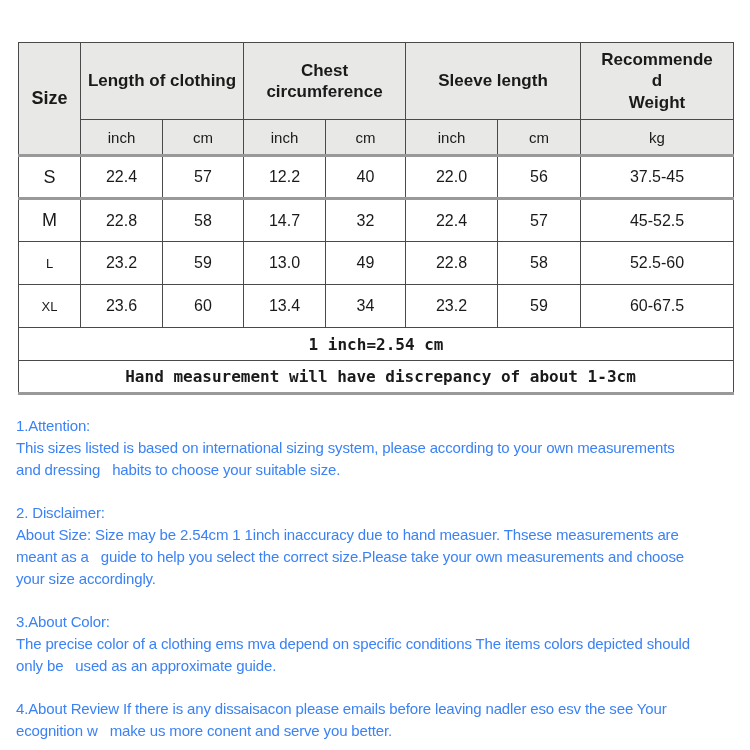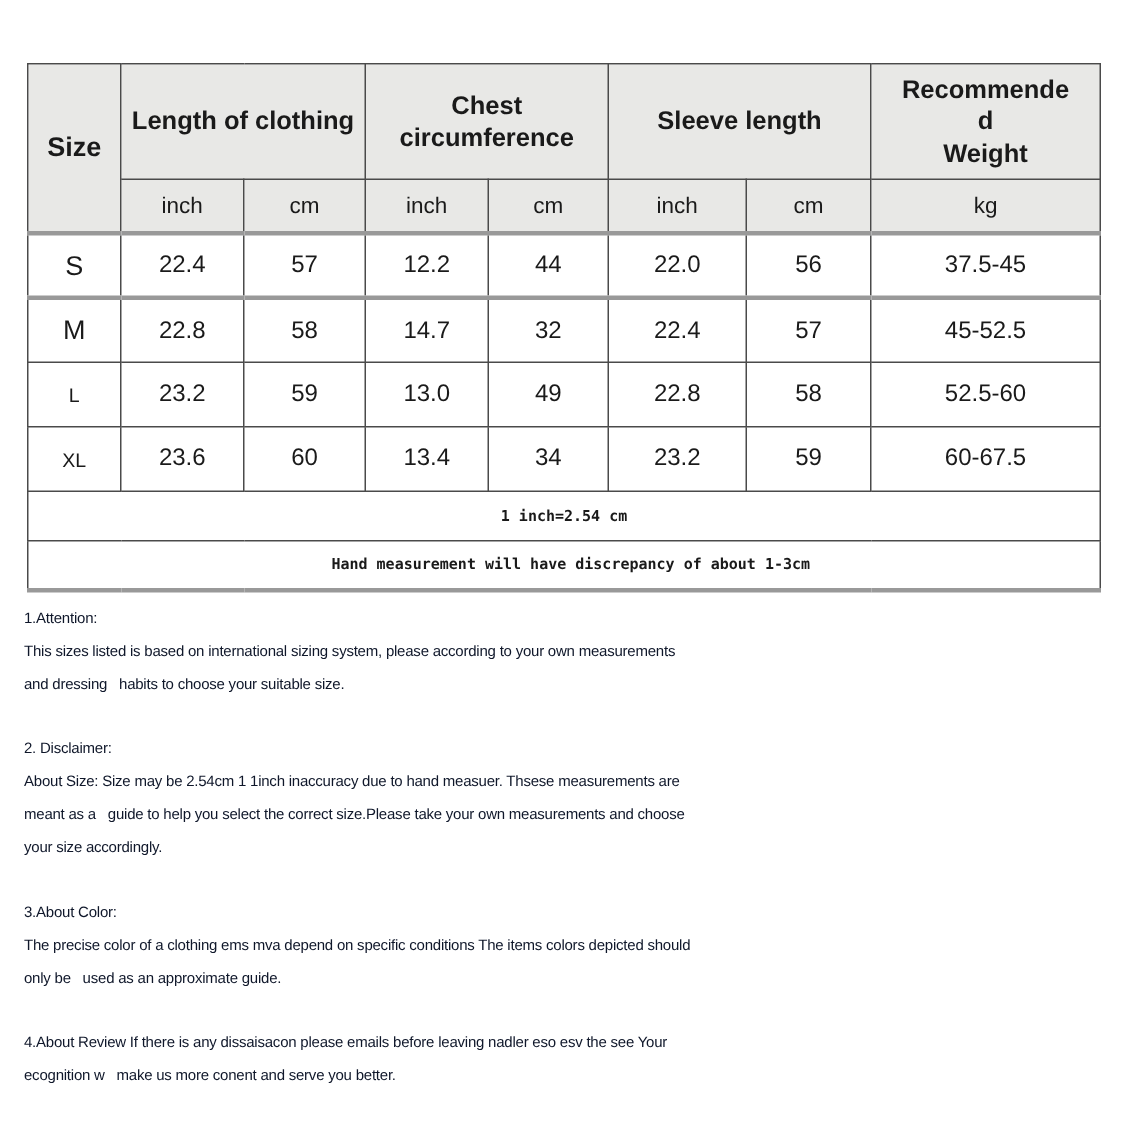--- a/index.html
+++ b/index.html
@@ -33,33 +33,33 @@
   tr.unit-row th { font-size: 15px; font-weight: normal; height: 36px; text-align: center; }
   tr.unit-row th, th.corner-header { border-bottom: 3px solid #999999; }
   tr.data-row td { height: 43px; font-size: 16px; background: #ffffff; }
   tr.data-row td.cell-size { font-size: 18px; }
   tr.row-l td.cell-size, tr.row-xl td.cell-size { font-size: 13px; }
   tr.row-s td { border-bottom: 3px solid #999999; }
   tr.footnote-row td {
     height: 33px;
     font-family: "DejaVu Sans Mono", monospace;
     font-weight: bold;
-    font-size: 10px;
+    font-size: 16px;
     background: #ffffff;
   }
   tr.footnote-row-last td { border-bottom: 3px solid #999999; padding-left: 11px; }
 
   
   .notes {
     width: 734px;
-    margin: 7px 0 0 16px;
-    font-size: 10px;
+    margin: 20px 0 0 16px;
+    font-size: 15px;
     line-height: 22px;
     letter-spacing: -0.15px;
-    color: #0f172a;
+    color: #3b82f6;
   }
   .note-section { margin: 0 0 21px 0; }
   .note-heading { white-space: pre-wrap; }
   .note-heading:empty { display: none; }
   .note-body { white-space: pre-wrap; }
 </style>
 </head>
 <body>
 
 <div class="sheet">
@@ -96,21 +96,21 @@
         <th>cm</th>
         <th>kg</th>
       </tr>
     </thead>
     <tbody>
       <tr class="data-row row-s">
         <td class="cell-size">S</td>
         <td>22.4</td>
         <td>57</td>
         <td>12.2</td>
-        <td>44</td>
+        <td>40</td>
         <td>22.0</td>
         <td>56</td>
         <td>37.5-45</td>
       </tr>
       <tr class="data-row row-m">
         <td class="cell-size">M</td>
         <td>22.8</td>
         <td>58</td>
         <td>14.7</td>
         <td>32</td>

